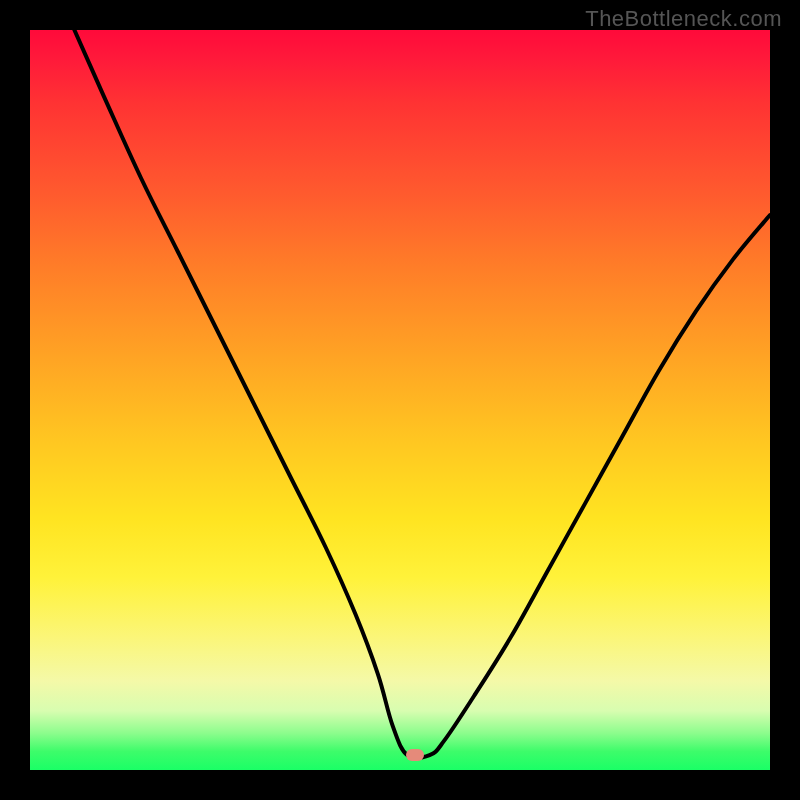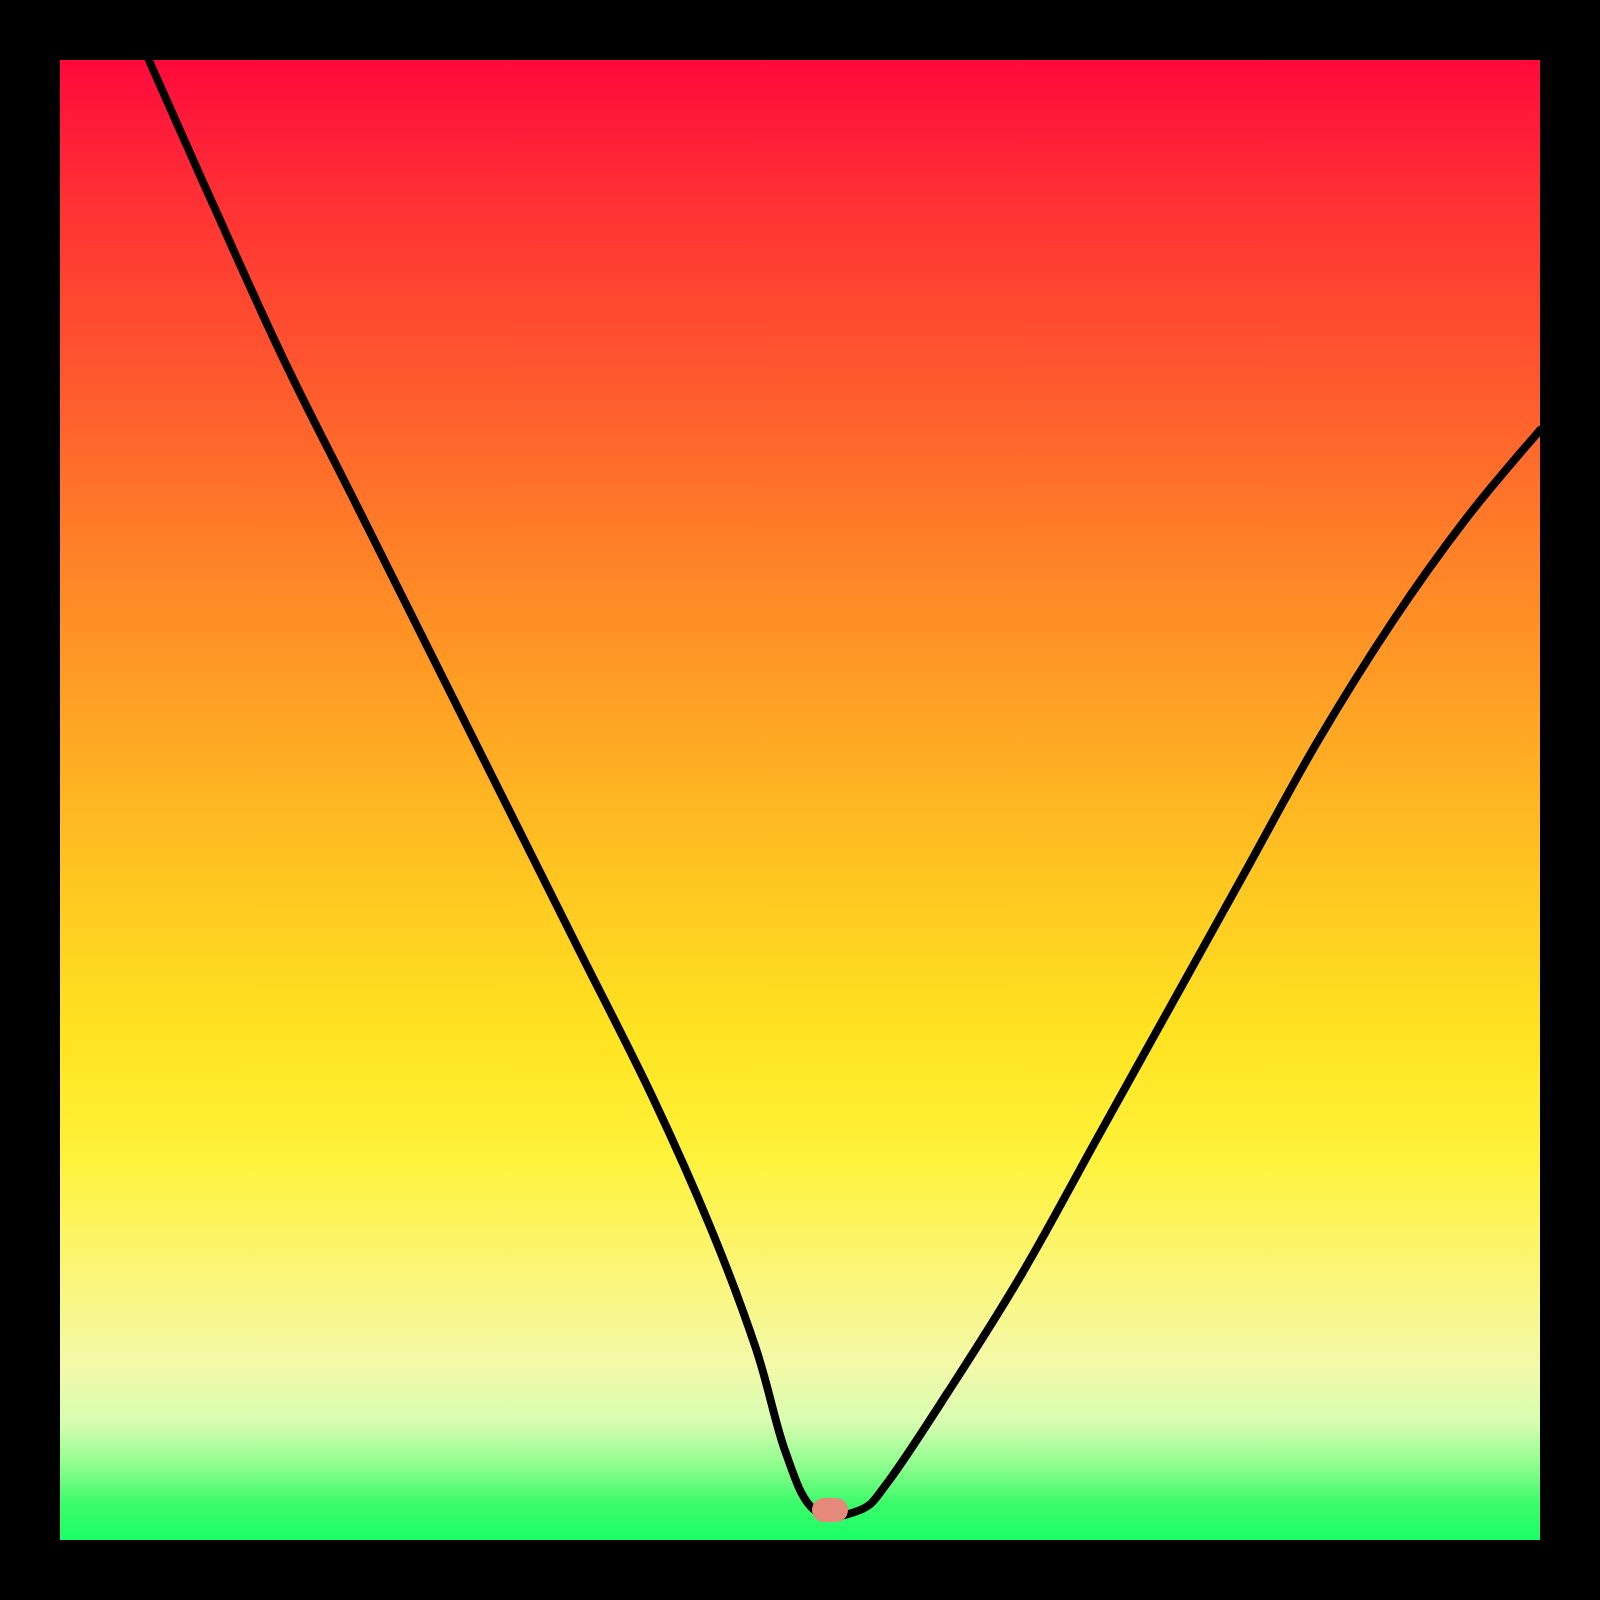--- a/index.html
+++ b/index.html
@@ -75,20 +75,21 @@
     height: 12px;
     border-radius: 6px;
     background: #e58a7a;
     transform: translate(-50%, -50%);
   }
 </style>
 </head>
 <body>
 
 <div class="frame">
+  <div class="watermark">TheBottleneck.com</div>
 
   <div class="plot-area">
     <div class="gradient"></div>
 
     <svg class="curve" viewBox="0 0 740 740" preserveAspectRatio="none">
       <path id="curve-path" d="M 44.4 0.0 C 49.7 12.0, 62.0 40.0, 74.0 66.6 C 86.0 93.2, 97.7 120.0, 111.0 148.0 C 124.3 176.0, 134.7 195.4, 148.0 222.0 C 161.3 248.6, 171.7 269.4, 185.0 296.0 C 198.3 322.6, 208.7 343.4, 222.0 370.0 C 235.3 396.6, 245.7 417.4, 259.0 444.0 C 272.3 470.6, 284.0 492.7, 296.0 518.0 C 308.0 543.3, 316.3 562.0, 325.6 584.6 C 334.9 607.2, 341.1 623.8, 347.8 643.8 C 354.5 663.8, 357.3 680.9, 362.6 695.6 C 367.9 710.3, 370.7 719.9, 377.4 725.2 C 384.1 730.5, 392.9 727.9, 399.6 725.2 C 406.3 722.5, 406.4 721.1, 414.4 710.4 C 422.4 699.7, 432.0 684.6, 444.0 666.0 C 456.0 647.4, 467.7 629.4, 481.0 606.8 C 494.3 584.2, 504.7 564.2, 518.0 540.2 C 531.3 516.2, 541.7 497.6, 555.0 473.6 C 568.3 449.6, 578.7 431.0, 592.0 407.0 C 605.3 383.0, 615.7 363.0, 629.0 340.4 C 642.3 317.8, 652.7 301.2, 666.0 281.2 C 679.3 261.2, 689.7 246.7, 703.0 229.4 C 716.3 212.1, 733.3 193.0, 740.0 185.0" fill="none" stroke="#000" stroke-width="4" stroke-linejoin="round" stroke-linecap="round"></path>
     </svg>
 
     <div class="marker" id="min-marker" style="left: 384.8px; top: 725.2px;"></div>
   </div>

